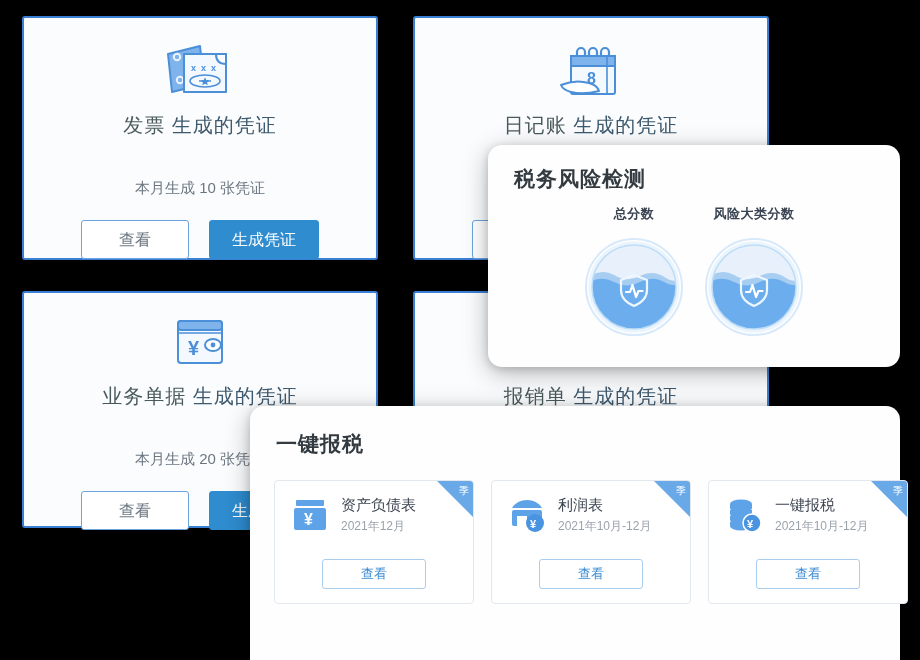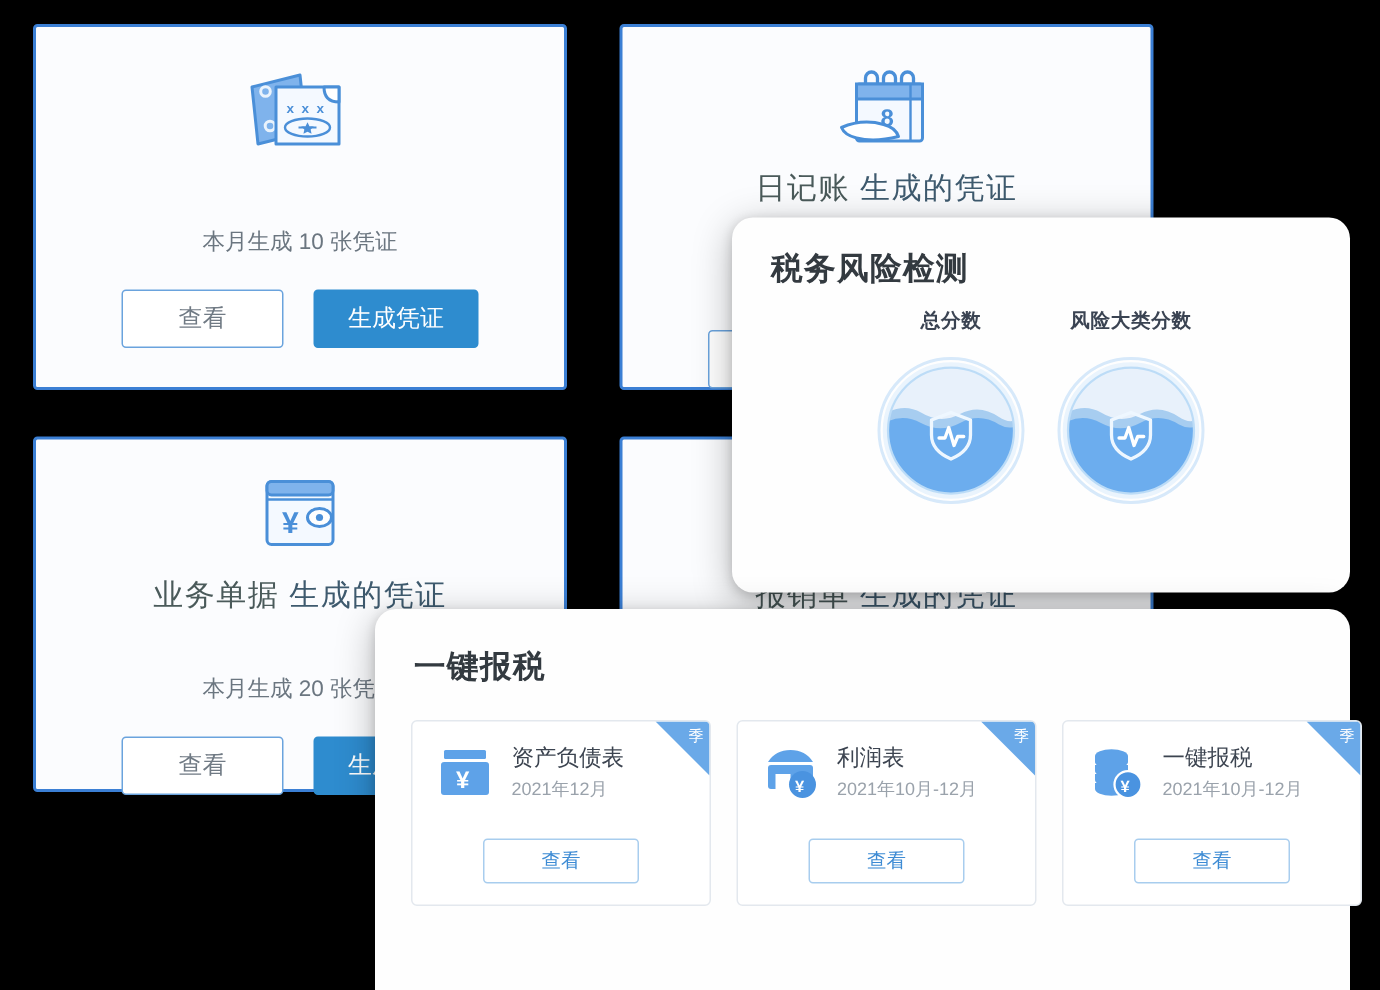--- a/index.html
+++ b/index.html
@@ -54,21 +54,21 @@
     box-shadow: 0 6px 26px rgba(0,0,0,0.28), 0 2px 8px rgba(0,0,0,0.16);
   }
   .panel-title {
     font-size: 21px;
     color: #333a40;
     font-weight: bold;
     letter-spacing: 1px;
   }
 
   
-  #risk-panel { left: 488px; top: 145px; width: 412px; height: 250px; }
+  #risk-panel { left: 488px; top: 145px; width: 412px; height: 222px; }
   #risk-panel .panel-title { position: absolute; left: 26px; top: 20px; }
   .risk-cols { position: absolute; left: 0; top: 60px; width: 100%; display: flex; justify-content: center; }
   .risk-col { display: flex; flex-direction: column; align-items: center; width: 120px; }
   .risk-label { font-size: 13px; font-weight: bold; color: #3a4352; letter-spacing: .5px; white-space: nowrap; }
   .gauge { margin-top: 12px; width: 104px; height: 104px; }
 
   
   #tax-panel { left: 250px; top: 406px; width: 650px; height: 296px; }
   #tax-panel .panel-title { position: absolute; left: 26px; top: 24px; }
   .report-row { position: absolute; left: 24px; top: 74px; display: flex; gap: 17px; }
@@ -119,20 +119,24 @@
           <path d="M24 14 H66 V52 H24 Z" fill="#f4f9ff" stroke="#4a8fd8" stroke-width="2" stroke-linejoin="round"></path>
           <path d="M56 14 H66 V24 Q56 24 56 14 Z" fill="#ffffff" stroke="#4a8fd8" stroke-width="2" stroke-linejoin="round"></path>
           <text x="31" y="31" font-size="9" font-weight="bold" fill="#4a8fd8" font-family="'Liberation Sans',sans-serif">x</text>
           <text x="41" y="31" font-size="9" font-weight="bold" fill="#4a8fd8" font-family="'Liberation Sans',sans-serif">x</text>
           <text x="51" y="31" font-size="9" font-weight="bold" fill="#4a8fd8" font-family="'Liberation Sans',sans-serif">x</text>
           <ellipse cx="45" cy="41" rx="15" ry="6" fill="none" stroke="#4a8fd8" stroke-width="1.6"></ellipse>
           <path d="M39 41 h4 M47 41 h4" stroke="#4a8fd8" stroke-width="1.4"></path>
           <path d="M45 37.5 l1.3 2.6 2.9 .3 -2.1 2 .6 2.8 -2.7-1.4 -2.7 1.4 .6-2.8 -2.1-2 2.9-.3 Z" fill="#4a8fd8"></path>
         </g>
       </svg>
+    </div>
+    <div class="vc-title">
+      <span>发票</span>
+      <span class="em">生成的凭证</span>
     </div>
     <div class="vc-sub">本月生成 10 张凭证</div>
     <div class="vc-btns">
       <div class="btn btn-ghost">查看</div>
       <div class="btn btn-primary">生成凭证</div>
     </div>
   </div>
 
   <div class="voucher-card" style="left:413px; top:16px; width:356px; height:244px;">
     <div class="vc-icon">

